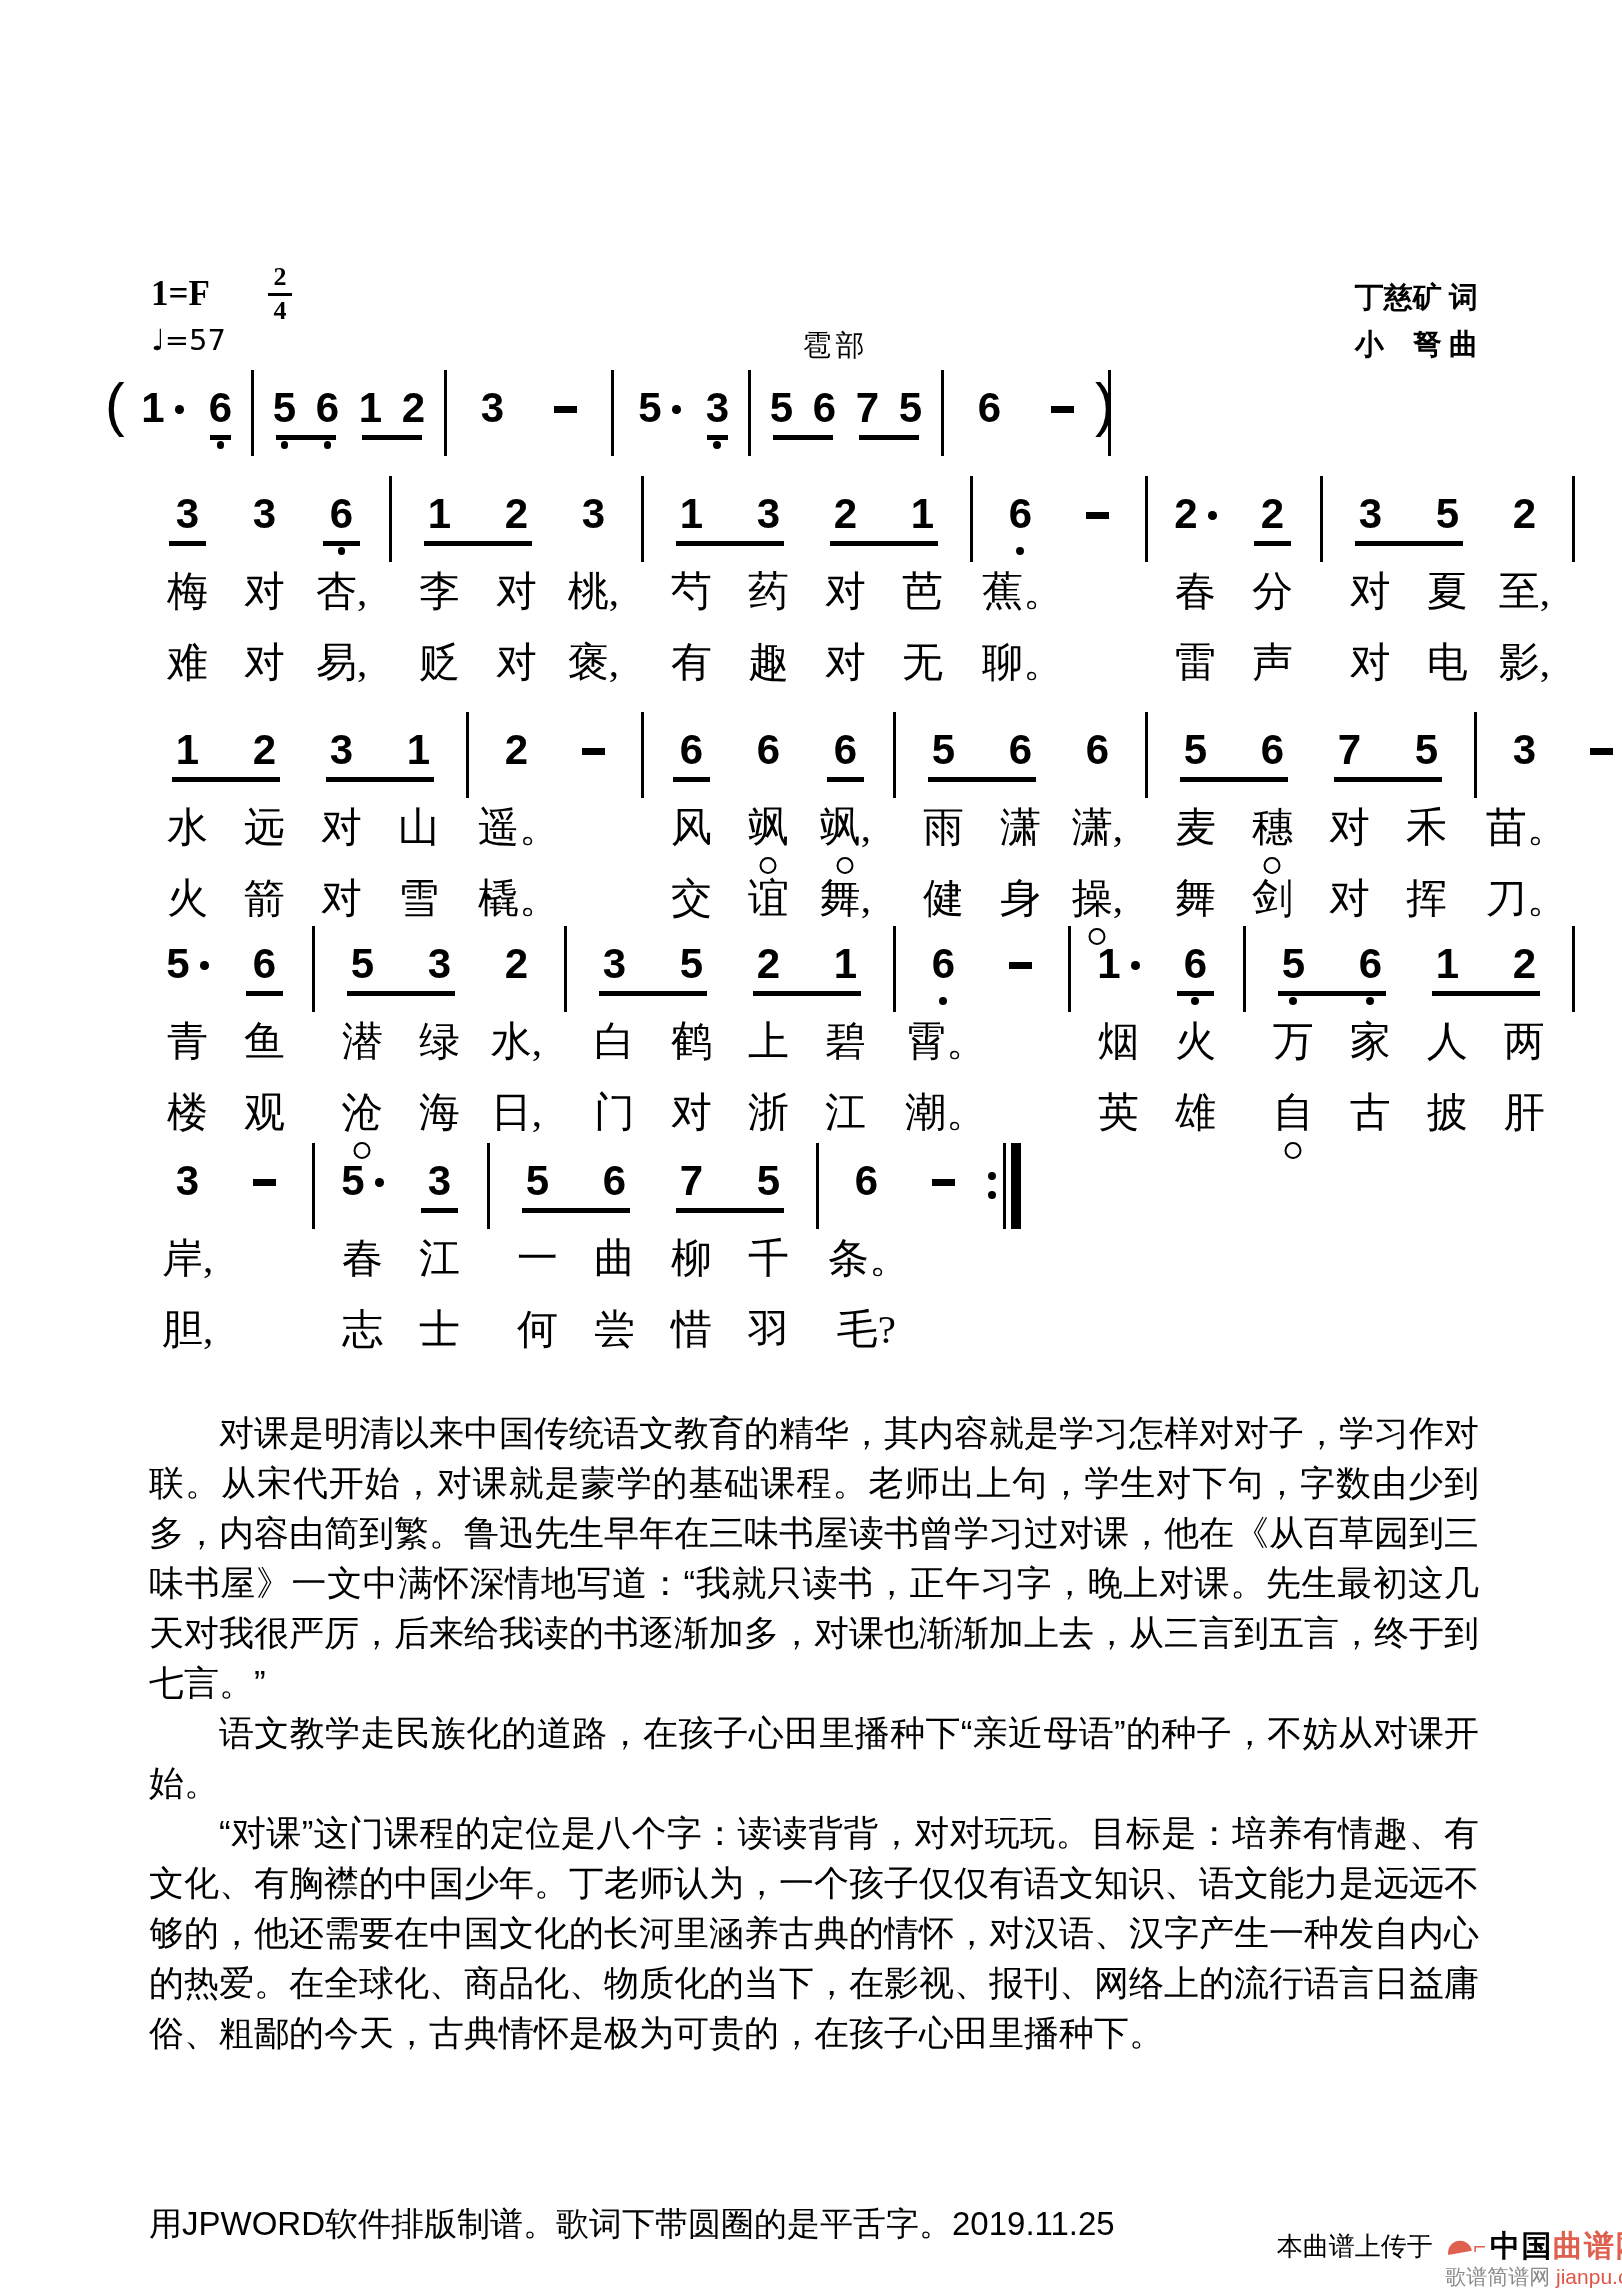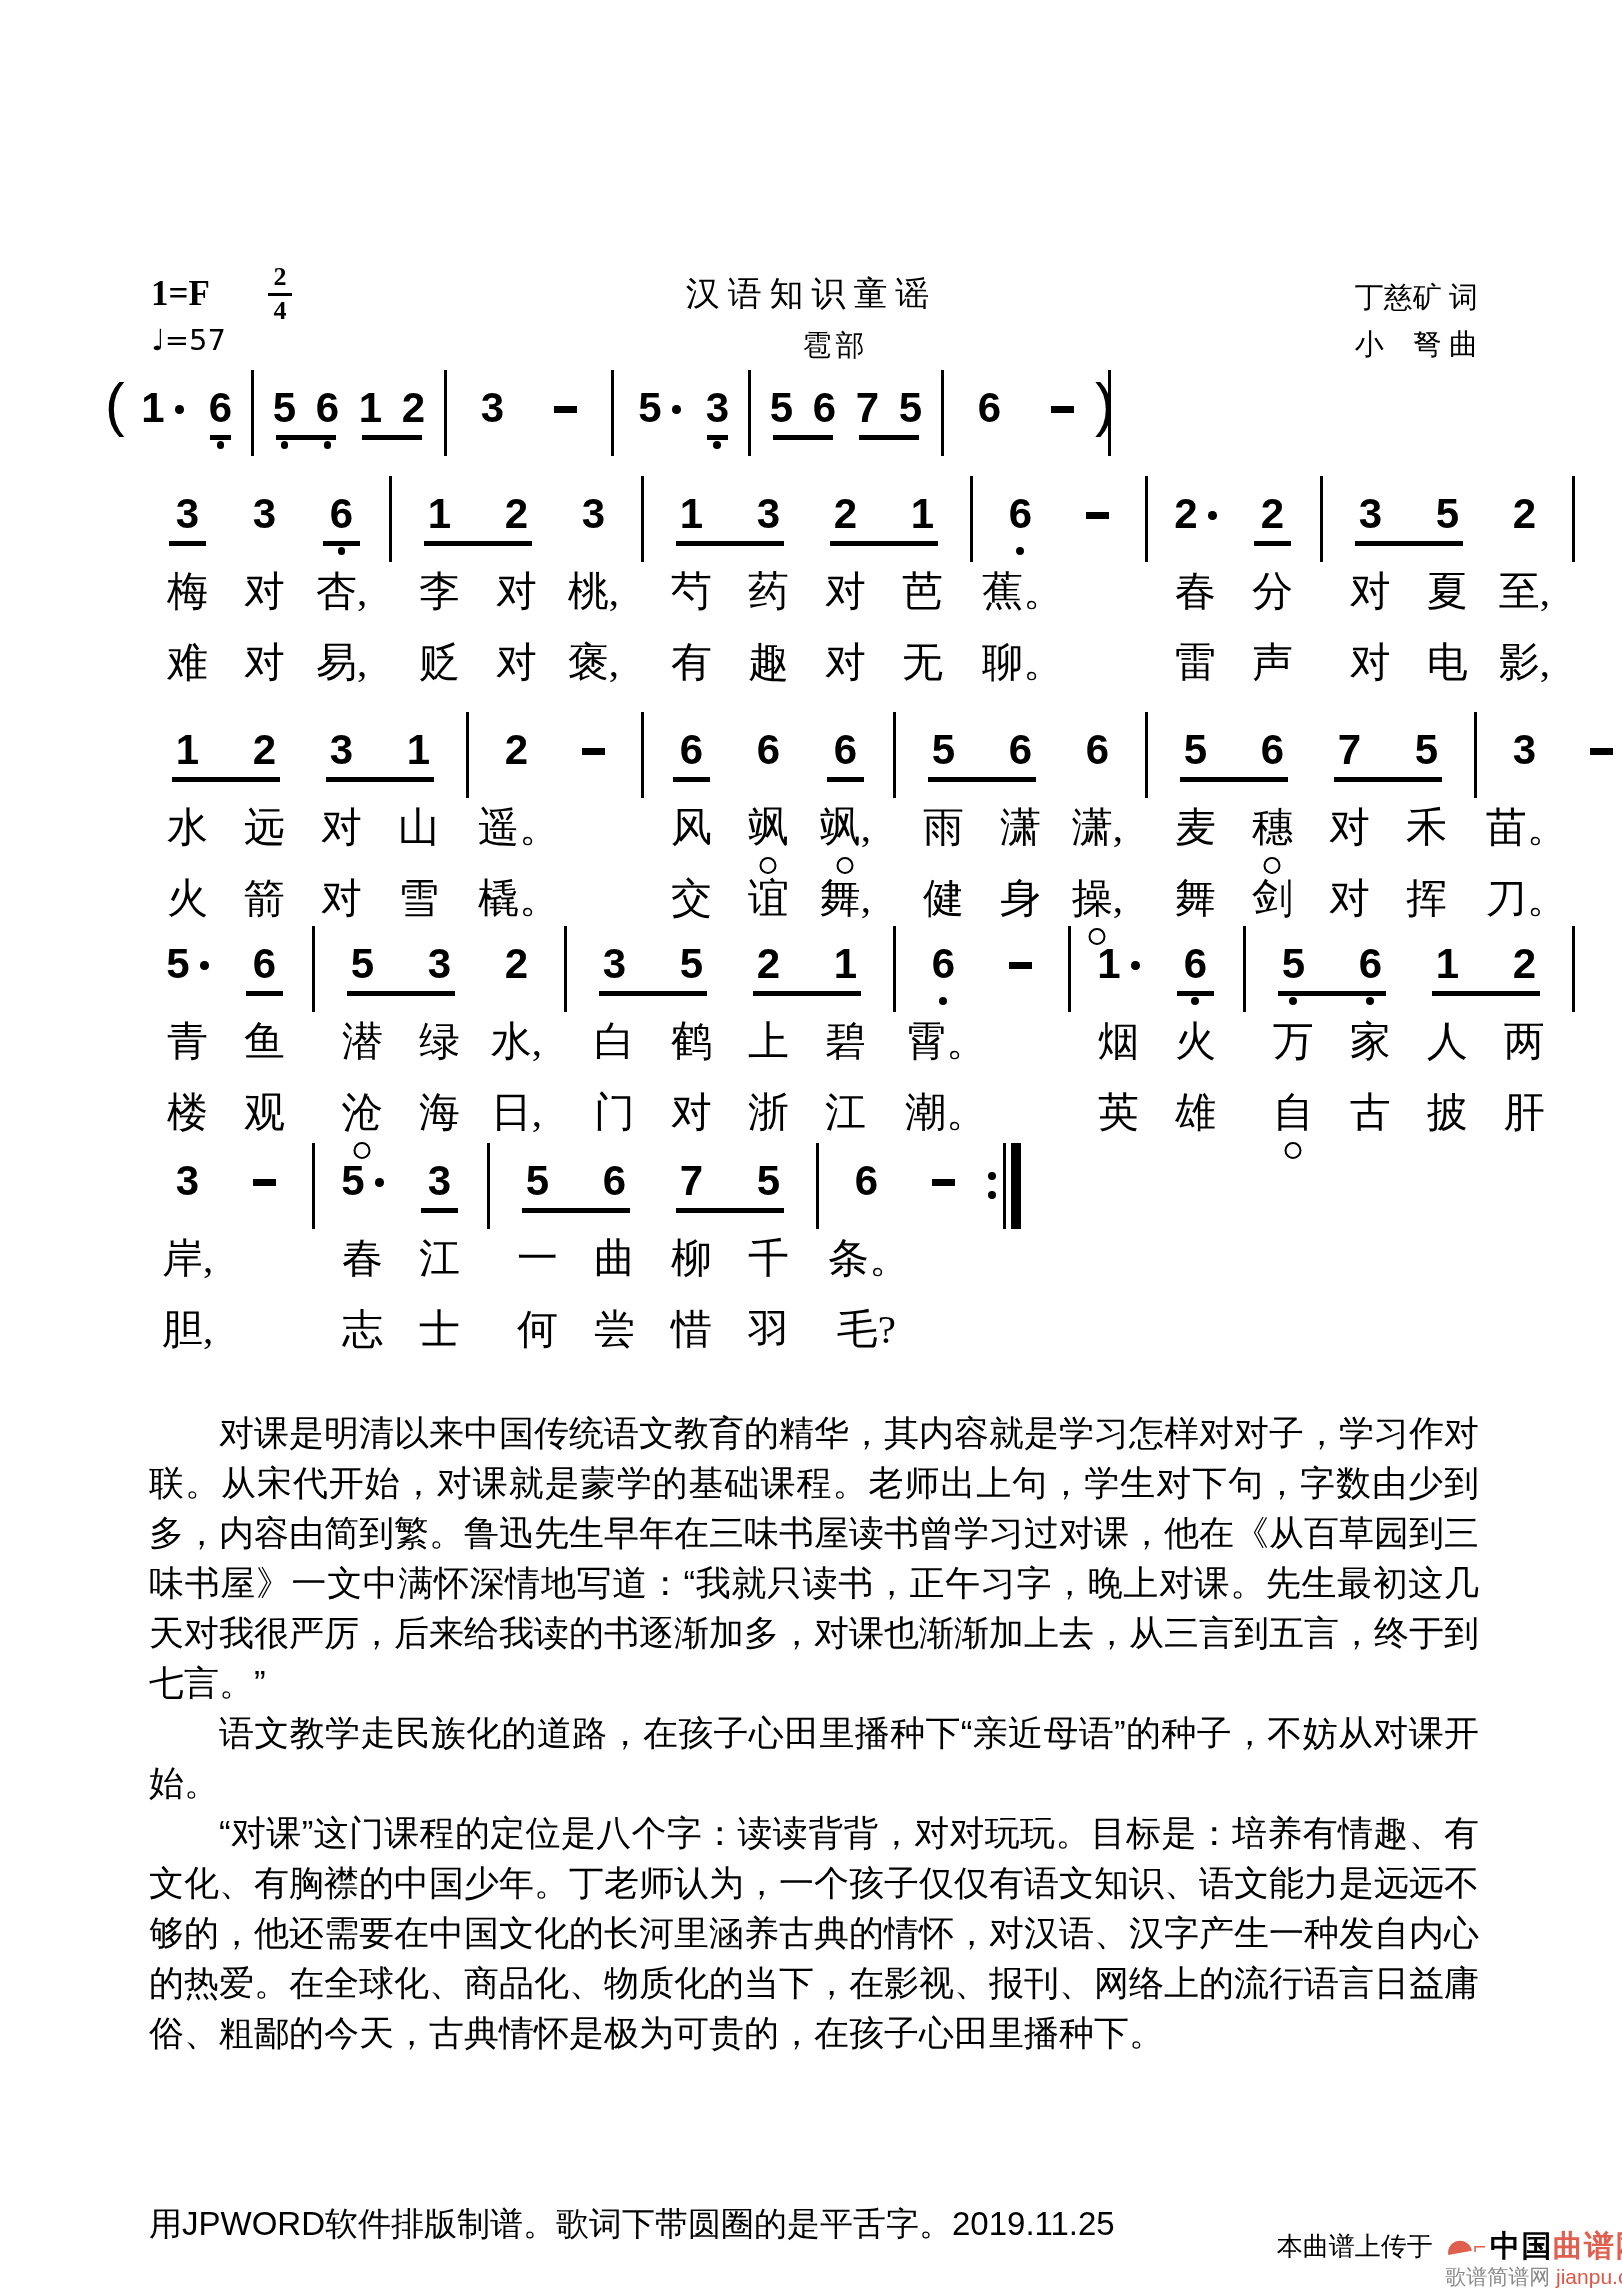--- a/index.html
+++ b/index.html
@@ -16,21 +16,21 @@
   .keysig{position:absolute;left:151px;top:264px;display:flex;align-items:center;
           font-family:"Liberation Serif",serif;font-weight:700;font-size:35px;gap:44px;}
   .frac{display:inline-flex;flex-direction:column;align-items:center;margin-left:14.4px;
         font-size:26px;line-height:1;}
   .frac .fn{border-bottom:3.9px solid #000;padding:0 5.2px 2.6px;}
   .frac .fd{padding-top:2.6px;}
   .tempo{position:absolute;left:151px;top:323px;font-size:29px;
          font-family:"DejaVu Sans",sans-serif;}
 
   .credits{position:absolute;right:145px;top:274px;text-align:center;
-           font-family:"Liberation Serif",serif;font-size:29px;line-height:47px;}
+           font-family:"Liberation Serif",serif;font-size:29px;line-height:47px;font-weight:bold;}
 
   
   .system{position:absolute;display:flex;align-items:flex-start;}
   #sys1{left:126px;top:380px;}
   #sys2{left:149px;top:486px;}
   #sys3{left:149px;top:722px;}
   #sys4{left:149px;top:936px;}
   #sys5{left:149px;top:1153px;}
   .measure{display:flex;}
   .grp{position:relative;display:flex;}
@@ -77,21 +77,20 @@
   .wm-cn{font-weight:700;font-size:30px;letter-spacing:1.3px;}
   .wm-red{color:#e06050;font-weight:700;font-size:30px;letter-spacing:1.3px;}
   .wm2{font-size:21px;color:#8a8a8a;margin-top:-3.9px;padding-right:6.5px;}
   .wm2 .jp{color:#e05545;}
 </style>
 </head>
 <body>
 
 <div class="page">
 
-  <div class="subtitle">汉语知识童谣</div>
   <div class="partlabel">雹部</div>
 
   <div class="keysig">
     <span>1=F</span>
     <span class="frac">
       <span class="fn">2</span>
       <span class="fd">4</span>
     </span>
   </div>
   <div class="tempo">

